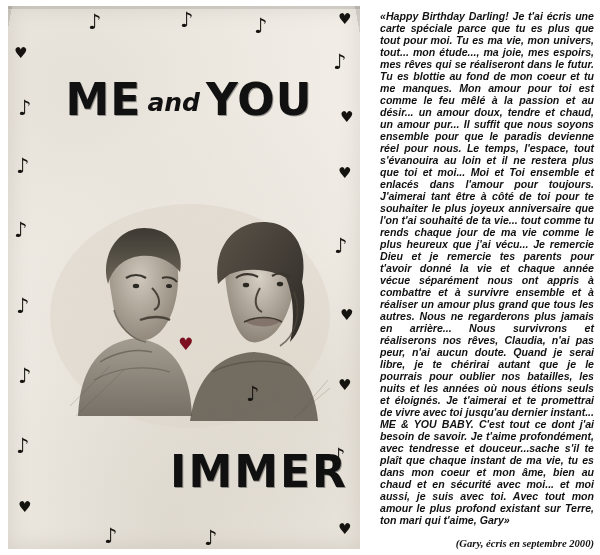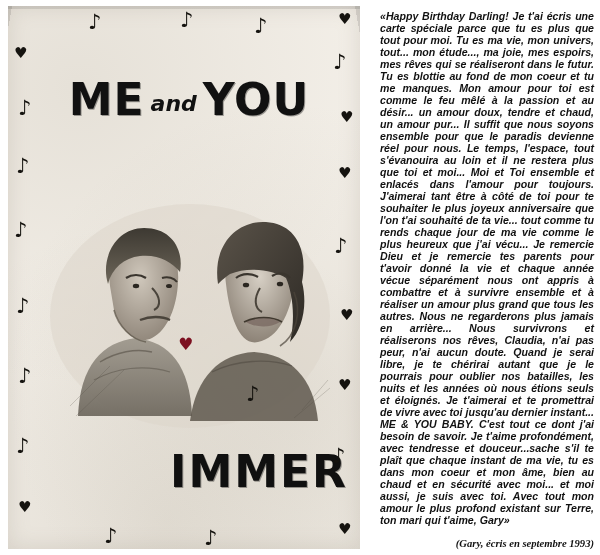--- a/index.html
+++ b/index.html
@@ -71,21 +71,21 @@
     color: #111111;
   }
   .title-me-you .big {
     font-size: 44px;
     font-weight: bold;
     letter-spacing: 1px;
     text-shadow: 1px 1px 0 rgba(0,0,0,0.35);
     margin-top: 20px;
   }
   .title-me-you .small {
-    font-size: 22px;
+    font-size: 25px;
     font-weight: bold;
     font-style: italic;
     padding: 0 6px;
     position: relative;
     top: -4px;
   }
 
   
   .title-immer {
     position: absolute;
@@ -254,16 +254,16 @@
       <span class="sym note" style="left:324px; top:440px;">♪</span>
       <span class="sym heart" style="left:10px; top:494px;">♥</span>
       <span class="sym note" style="left:96px; top:520px;">♪</span>
       <span class="sym note" style="left:196px; top:522px;">♪</span>
       <span class="sym heart" style="left:330px; top:516px;">♥</span>
     </div>
   </div>
 
   <div class="letter">
     <p>«Happy Birthday Darling! Je t'ai écris une carte spéciale parce que tu es plus que tout pour moi. Tu es ma vie, mon univers, tout... mon étude..., ma joie, mes espoirs, mes rêves qui se réaliseront dans le futur. Tu es blottie au fond de mon coeur et tu me manques. Mon amour pour toi est comme le feu mêlé à la passion et au désir... un amour doux, tendre et chaud, un amour pur... Il suffit que nous soyons ensemble pour que le paradis devienne réel pour nous. Le temps, l'espace, tout s'évanouira au loin et il ne restera plus que toi et moi... Moi et Toi ensemble et enlacés dans l'amour pour toujours. J'aimerai tant être à côté de toi pour te souhaiter le plus joyeux anniversaire que l'on t'ai souhaité de ta vie... tout comme tu rends chaque jour de ma vie comme le plus heureux que j'ai vécu... Je remercie Dieu et je remercie tes parents pour t'avoir donné la vie et chaque année vécue séparément nous ont appris à combattre et à survivre ensemble et à réaliser un amour plus grand que tous les autres. Nous ne regarderons plus jamais en arrière... Nous survivrons et réaliserons nos rêves, Claudia, n'ai pas peur, n'ai aucun doute. Quand je serai libre, je te chérirai autant que je le pourrais pour oublier nos batailles, les nuits et les années où nous étions seuls et éloignés. Je t'aimerai et te promettrai de vivre avec toi jusqu'au dernier instant... ME &amp; YOU BABY. C'est tout ce dont j'ai besoin de savoir. Je t'aime profondément, avec tendresse et douceur...sache s'il te plaît que chaque instant de ma vie, tu es dans mon coeur et mon âme, bien au chaud et en sécurité avec moi... et moi aussi, je suis avec toi. Avec tout mon amour le plus profond existant sur Terre, ton mari qui t'aime, Gary»</p>
-    <div class="signature">(Gary, écris en septembre 1993)</div>
+    <div class="signature">(Gary, écris en septembre 2000)</div>
   </div>
 
 </div>
 
 </body></html>

